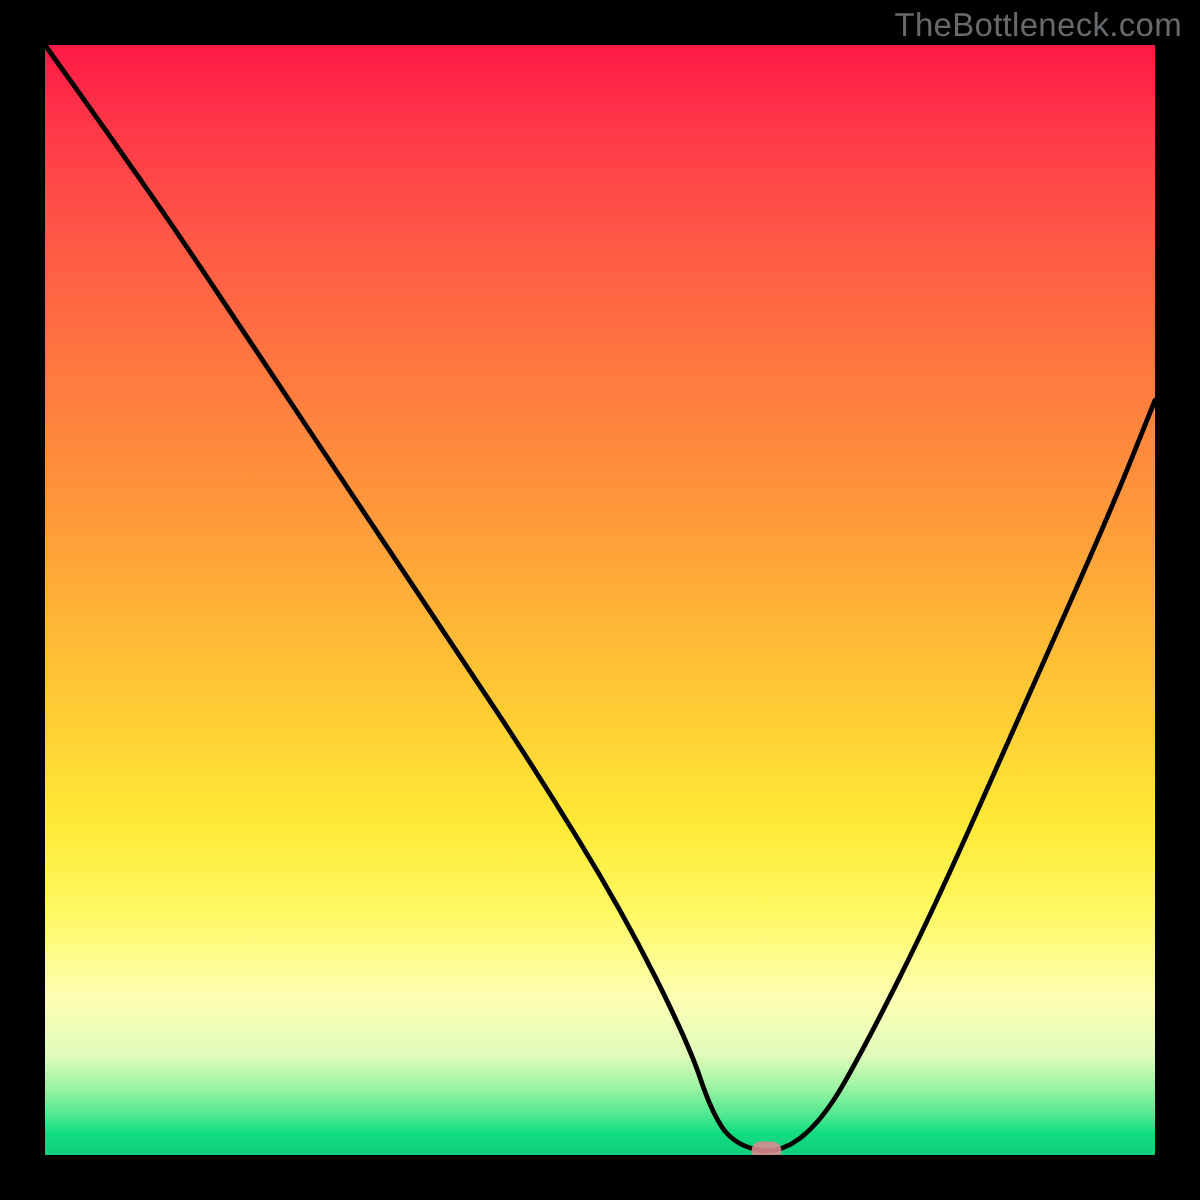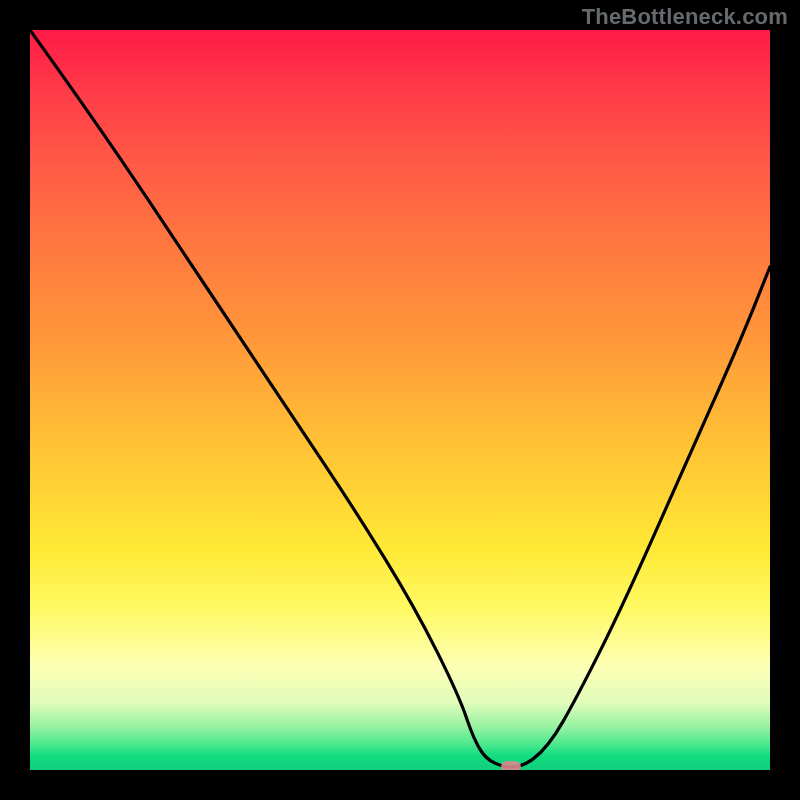--- a/index.html
+++ b/index.html
@@ -16,21 +16,21 @@
     width: 800px;
     height: 800px;
     background: #000;
   }
   .watermark {
     position: absolute;
     top: 4px;
     right: 12px;
     color: #666a6d;
     font-size: 22px;
-    font-weight: 700;
+    font-weight: 400;
     letter-spacing: 0.2px;
     z-index: 30;
   }
   .plot {
     position: absolute;
     left: 30px;
     top: 30px;
     width: 740px;
     height: 740px;
     overflow: hidden;

